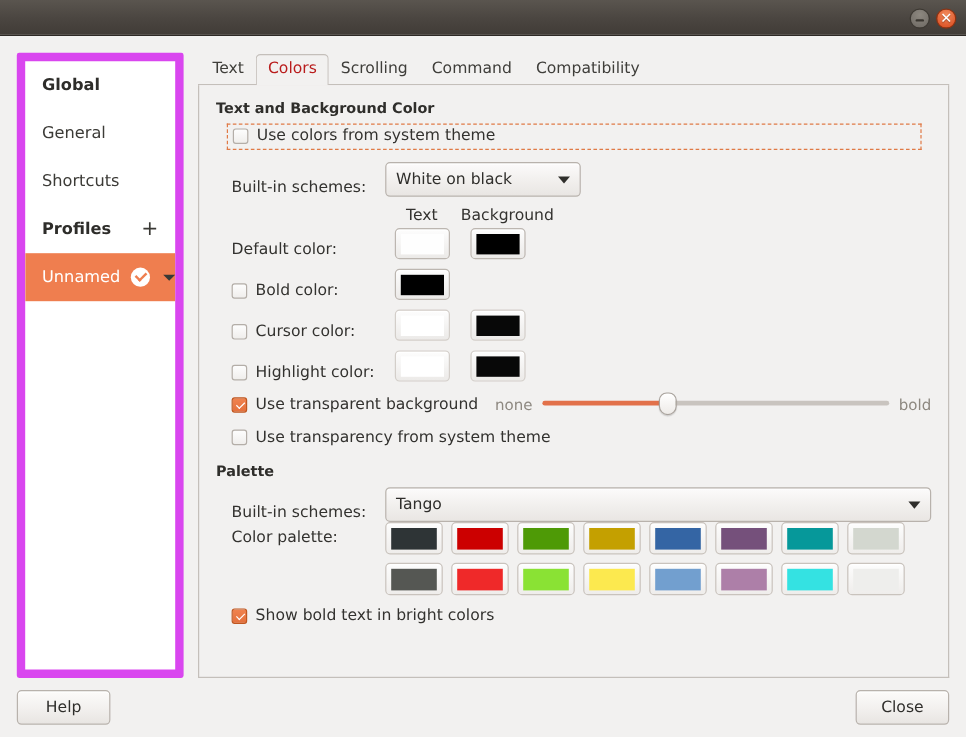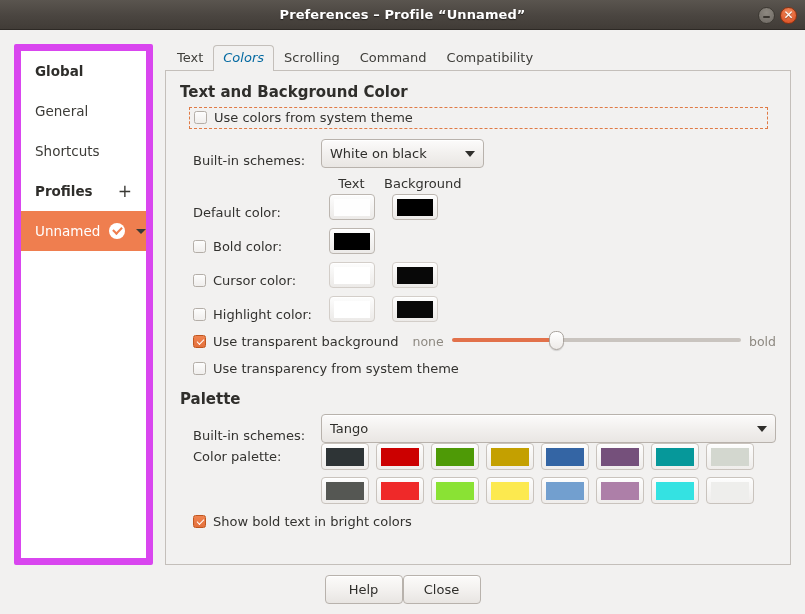--- a/index.html
+++ b/index.html
@@ -135,36 +135,35 @@
     border-bottom: none;
     position: relative; top: 1px;
     line-height: 16px;
     white-space: nowrap;
   }
   .tab.active {
     background: #f2f1f0;
     border-color: #c4bfba;
     border-top-left-radius: 4px;
     border-top-right-radius: 4px;
-    color: #0369a1;
-    font-style: italic;
+    color: #b91c1c;
   }
 
   .tabpage {
     flex: 1 1 auto;
     border: 1px solid #c4bfba;
     border-top: none;
     background: #f2f1f0;
     padding: 12px 14px 10px 14px;
     min-height: 0;
     overflow: hidden;
   }
 
   .section-title {
-    font-size: 15px; font-weight: bold; color: #2f2e2b;
+    font-size: 12px; font-weight: bold; color: #2f2e2b;
     margin-bottom: 6px;
   }
   .section-title.second { margin-top: 14px; }
 
   
   .cb {
     width: 13px; height: 13px; flex: 0 0 13px;
     border: 1px solid #b4aea8;
     border-radius: 2.5px;
     background: linear-gradient(to bottom,#fdfdfd,#f0eeec);
@@ -253,41 +252,40 @@
     border-radius: 4px;
     background: linear-gradient(to bottom,#fdfdfd,#efedeb);
     display: flex; align-items: center; justify-content: center;
     box-shadow: inset 0 1px 0 #fff;
   }
   .pal-sw .chip { width: 38px; height: 18px; }
 
   
   .footer {
     flex: 0 0 49px; height: 49px;
-    display: flex; align-items: center; justify-content: center;
+    display: flex; align-items: center; justify-content: space-between;
     padding: 0 14px;
   }
   .btn {
     min-width: 78px; height: 29px;
     background: linear-gradient(to bottom,#fcfbfa 0%,#f3f1ef 50%,#e8e5e2 100%);
     border: 1px solid #b8b2ac;
     border-radius: 4px;
     font-size: 13px; color: #2f2e2b;
     display: flex; align-items: center; justify-content: center;
     box-shadow: inset 0 1px 0 #fff;
     padding: 0 14px;
   }
 </style>
 </head>
 <body>
 
 <div class="window">
 
   <div class="titlebar">
-    <div class="titlebar-title">Preferences – Profile “Unnamed”</div>
     <div class="win-buttons">
       <div class="win-btn minimize"></div>
       <div class="win-btn close">
         <span class="x">✕</span>
       </div>
     </div>
   </div>
 
   <div class="content">
 

